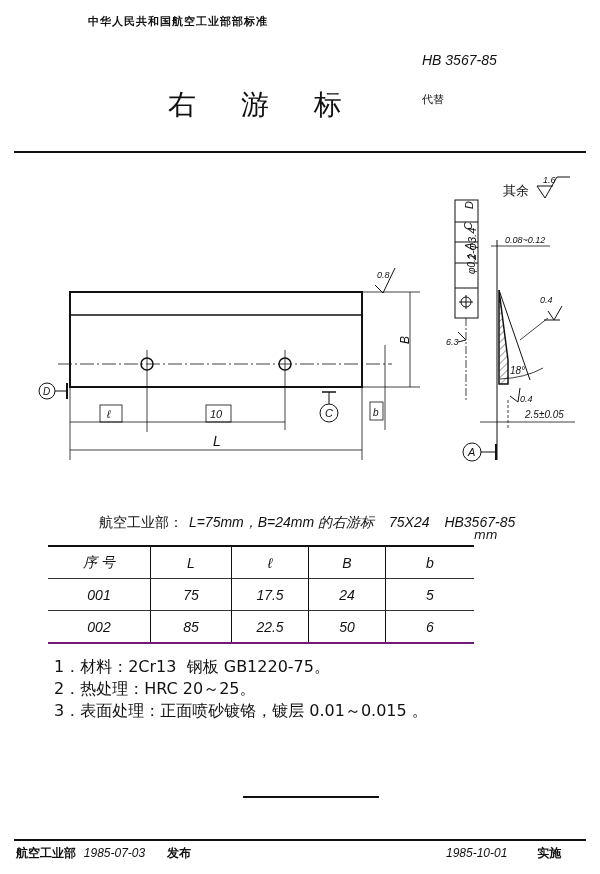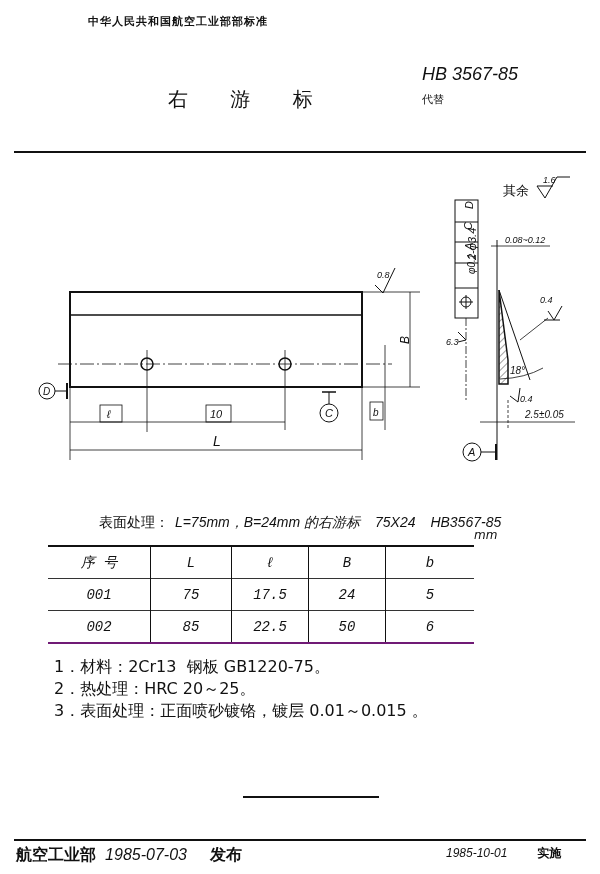--- a/index.html
+++ b/index.html
@@ -1,35 +1,35 @@
 <!DOCTYPE html>
 <html><head>
 <meta charset="utf-8">
 <style>
   html,body{margin:0;padding:0;background:#fff;}
   body{width:600px;height:874px;position:relative;overflow:hidden;color:#111;font-family:"DejaVu Sans",sans-serif;}
   .abs{position:absolute;}
   .hdr-org{left:88px;top:14px;font-size:11px;font-weight:bold;letter-spacing:1px;}
-  .std-no{left:422px;top:52px;font-size:18px;font-style:italic;font-family:"Liberation Sans",sans-serif;margin-top:12px;}
-  .title{left:168px;top:86px;font-size:20px;letter-spacing:18px;font-family:"DejaVu Serif",serif;}
+  .std-no{left:422px;top:52px;font-size:14px;font-style:italic;font-family:"Liberation Sans",sans-serif;}
+  .title{left:168px;top:86px;font-size:28px;letter-spacing:18px;font-family:"DejaVu Serif",serif;}
   .replaces{left:422px;top:92px;font-size:11px;}
   .rule{background:#111;height:2px;}
   .hand{font-style:italic;font-family:"Liberation Sans",sans-serif;}
   .example{left:90px;top:498px;font-size:14px;white-space:pre;}
   .example span{margin-right:6px;}
   .unit{left:474px;top:528px;font-size:12px;font-style:italic;}
   table.spec{position:absolute;left:48px;top:545px;width:426px;border-collapse:collapse;font-size:14px;font-style:italic;font-family:"Liberation Sans",sans-serif;}
-  table.spec td,table.spec th{height:29px;text-align:center;font-weight:normal;border-left:1.5px solid #111;font-family:Liberation Mono, monospace;}
+  table.spec td,table.spec th{height:29px;text-align:center;font-weight:normal;border-left:1.5px solid #111;}
   table.spec tr td:first-child,table.spec tr th:first-child{border-left:none;}
   table.spec thead tr{border-top:2px solid #111;}
   table.spec tbody tr{border-top:1px solid #333;}
   table.spec tbody tr:last-child{border-bottom:2px solid #701a75;}
   .notes{left:54px;top:656px;font-size:16px;line-height:22px;}
   .notes div{white-space:pre;}
-  .footer-left{left:16px;top:845px;font-size:16px;}
+  .footer-left{left:16px;top:845px;font-size:12px;}
   .footer-right{left:446px;top:845px;font-size:12px;}
   .footer-left b,.footer-right b{font-weight:bold;}
 </style>
 </head>
 <body>
 
 <div class="abs hdr-org">中华人民共和国航空工业部部标准</div>
 <div class="abs std-no">HB 3567-85</div>
 <div class="abs title">右 游 标</div>
 <div class="abs replaces">代替</div>
@@ -124,21 +124,21 @@
     <line x1="496" y1="444" x2="496" y2="460" stroke-width="2"></line>
   </g>
   <defs>
     <pattern id="hatch" width="5" height="5" patternUnits="userSpaceOnUse" patternTransform="rotate(45)">
       <line x1="0" y1="0" x2="0" y2="5" stroke="#111" stroke-width="0.8"></line>
     </pattern>
   </defs>
 </svg>
 
 <div class="abs example">
-  <span>表面处理：</span><span class="hand">L=75mm，B=24mm 的右游标</span>  <span class="hand">75X24</span>  <span class="hand">HB3567-85</span>
+  <span>航空工业部：</span><span class="hand">L=75mm，B=24mm 的右游标</span>  <span class="hand">75X24</span>  <span class="hand">HB3567-85</span>
 </div>
 
 <div class="abs unit">mm</div>
 
 <table class="spec">
   <thead>
     <tr>
       <th style="width:100px">序 号</th>
       <th style="width:78px">L</th>
       <th style="width:74px">ℓ</th>

